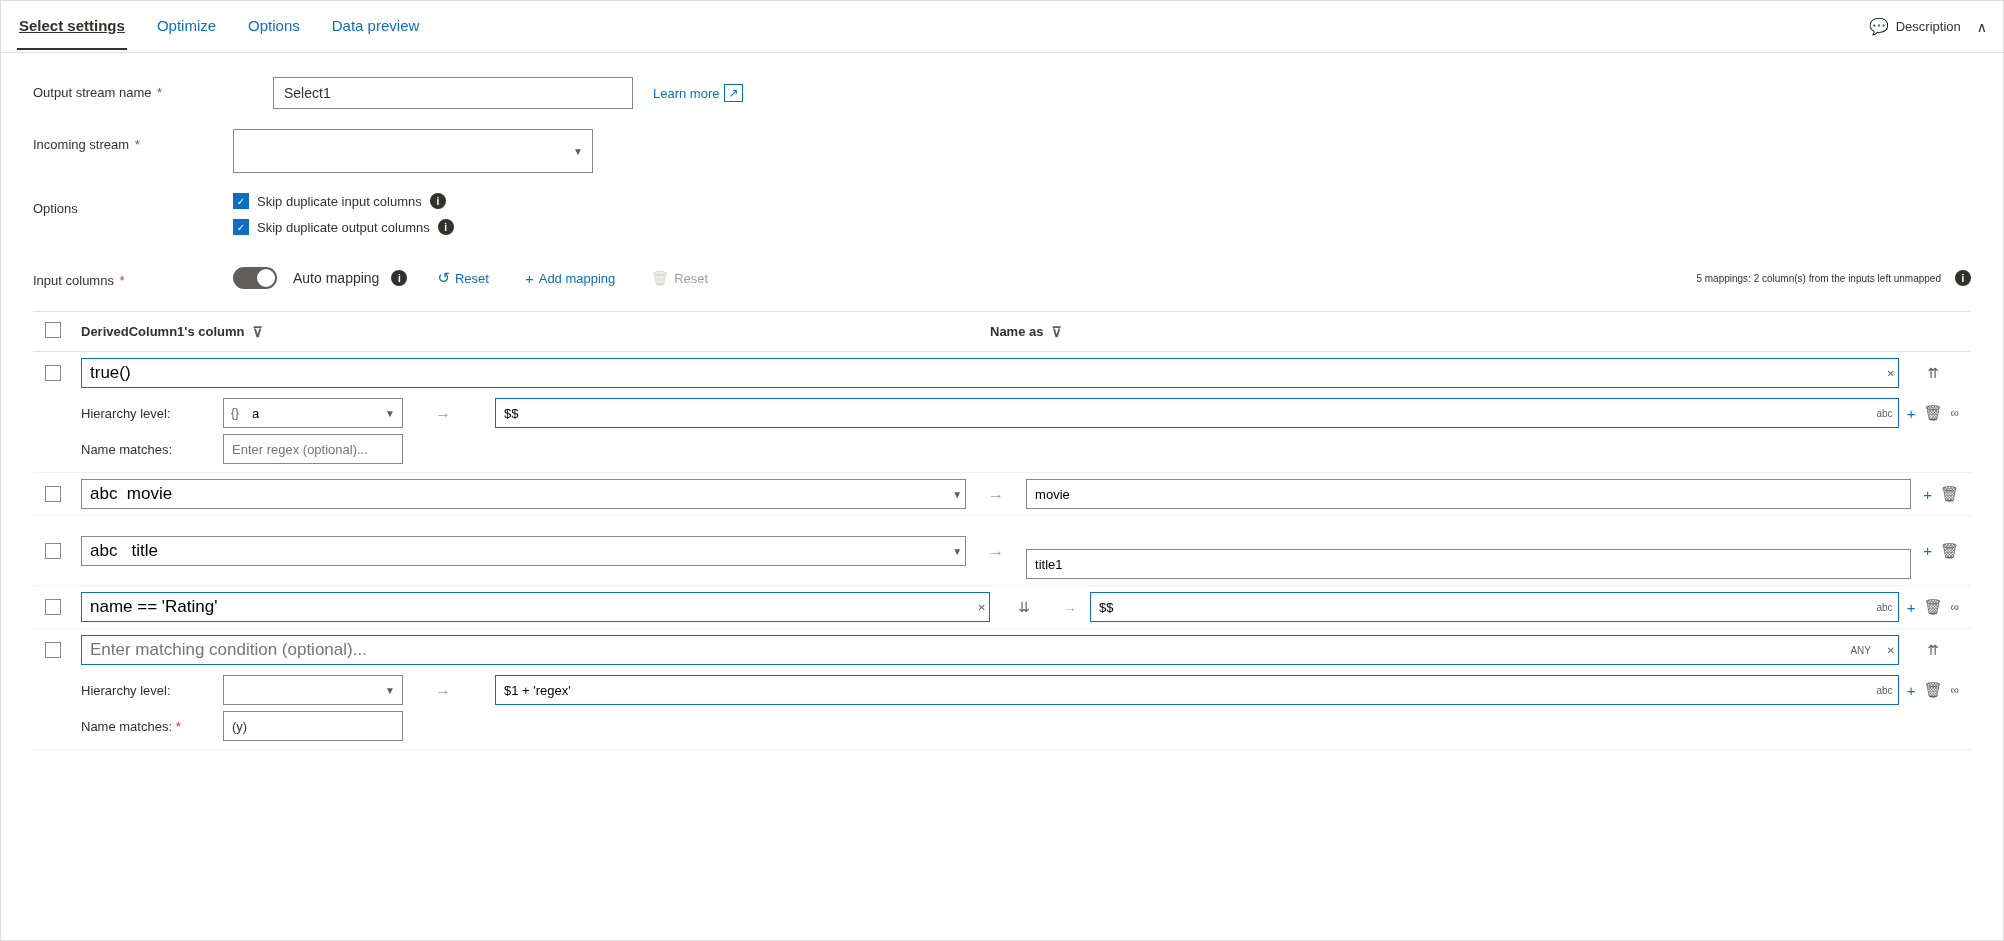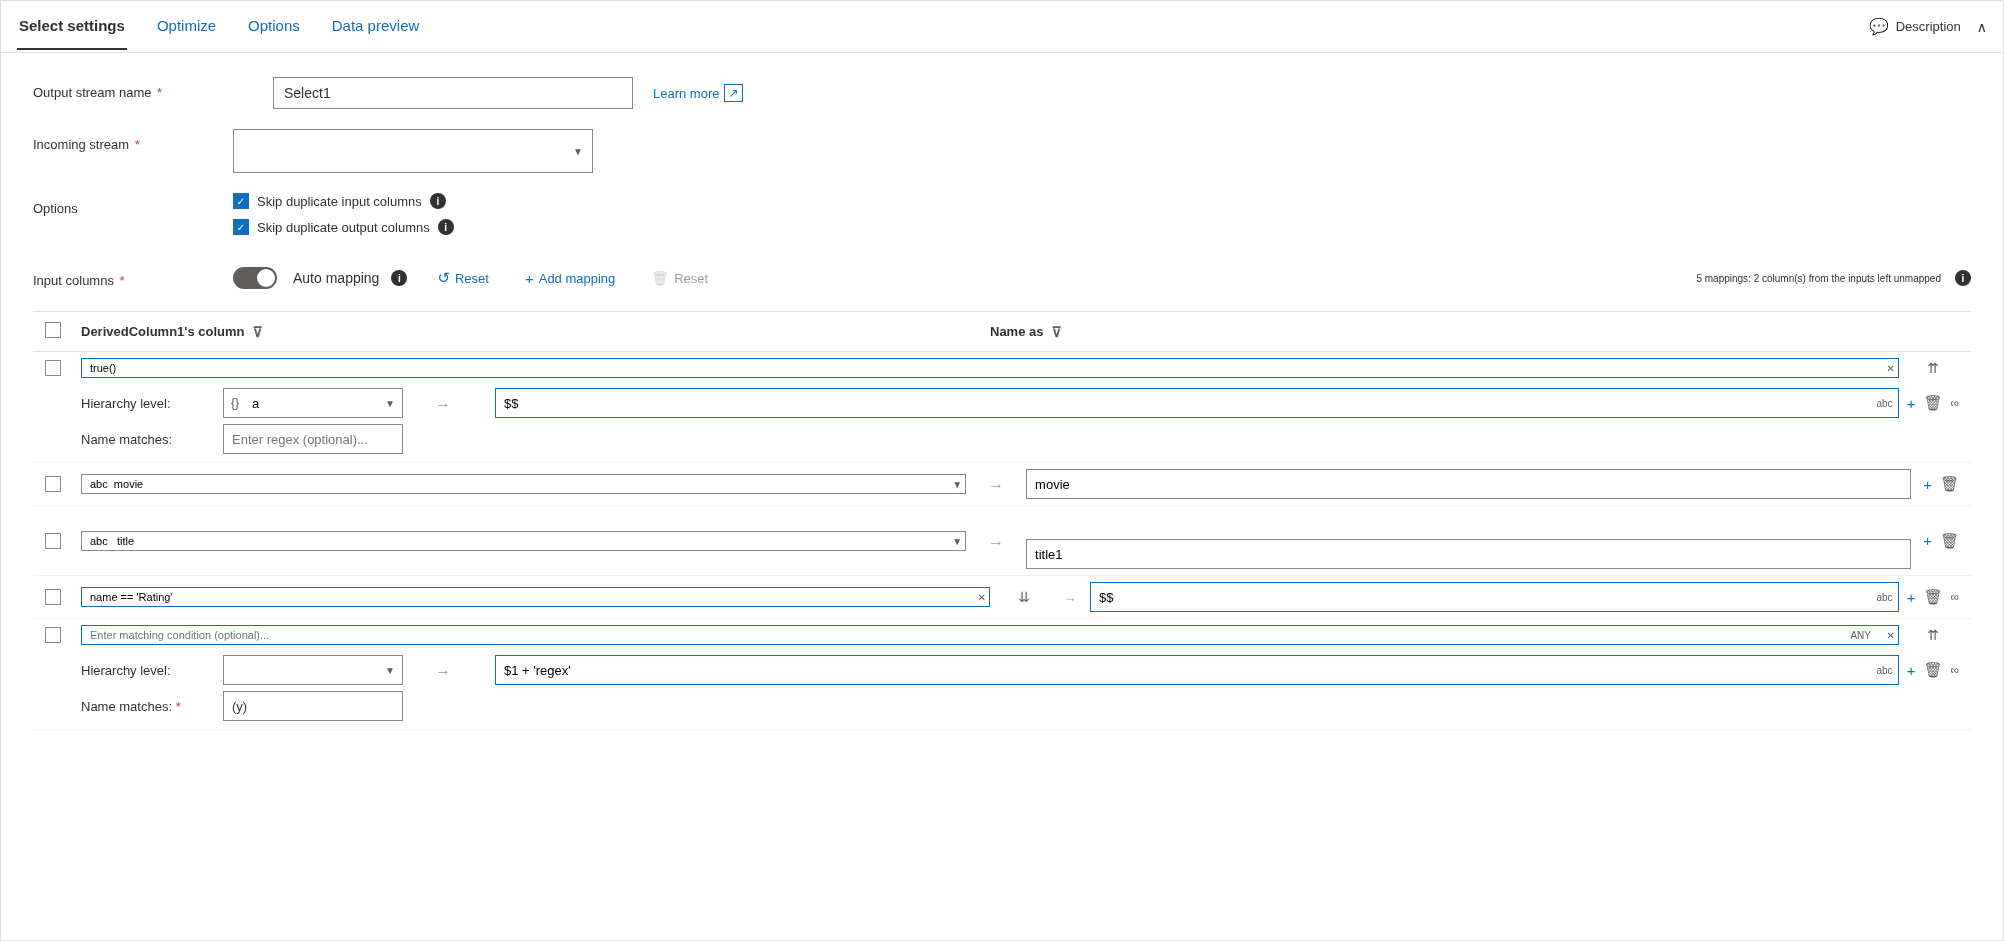--- a/index.html
+++ b/index.html
@@ -3,21 +3,21 @@
   <meta charset="utf-8">
   <style>
     * { box-sizing: border-box; margin: 0; padding: 0; font-family: 'Segoe UI', Arial, sans-serif; font-size: 13px; }
     body { background: #fff; color: #323130; }
     .app-container { width: 2004px; min-height: 941px; border: 1px solid #ddd; background: #fff; }
 
     
     .tab-bar { display: flex; align-items: center; border-bottom: 1px solid #e0e0e0; padding: 0 16px; height: 52px; justify-content: space-between; }
     .tab-bar-left { display: flex; align-items: center; gap: 28px; }
     .tab { font-size: 15px; padding: 14px 2px; cursor: pointer; color: #106ebe; text-decoration: none; border-bottom: 2px solid transparent; }
-    .tab.active { color: #323130; border-bottom: 2px solid #323130; font-weight: 600; }
+    .tab.active { color: #323130; border-bottom: 2px solid #323130; font-weight: 600; text-decoration: underline; }
     .tab-bar-right { display: flex; align-items: center; gap: 8px; color: #323130; }
     .description-btn { display: flex; align-items: center; gap: 6px; cursor: pointer; font-size: 14px; }
 
     
     .main-content { padding: 24px 32px; }
 
     
     .form-row { display: flex; align-items: flex-start; margin-bottom: 20px; }
     .form-label { width: 200px; min-width: 200px; font-size: 14px; padding-top: 7px; color: #323130; }
     .required { color: #d13438; margin-left: 2px; }
@@ -63,21 +63,21 @@
     .row-main { display: flex; align-items: center; padding: 6px 12px; }
     .row-sub { display: flex; flex-direction: column; padding: 4px 12px 8px 48px; gap: 6px; }
     .sub-row { display: flex; align-items: center; gap: 12px; }
     .sub-label { width: 130px; font-size: 13px; color: #323130; }
 
     
     .cell-input { border: 1px solid #8a8886; padding: 4px 8px; font-size: 13px; color: #323130; height: 30px; outline: none; }
     .cell-input.placeholder { color: #a19f9d; }
     .source-cell { flex: 1; display: flex; align-items: center; gap: 4px; }
     .source-input-wrapper { flex: 1; position: relative; }
-    .source-input { width: 100%; border: 1.5px solid #106ebe; padding: 4px 28px 4px 8px; font-size: 11px; height: 20px; outline: none; }
+    .source-input { width: 100%; border: 1.5px solid #106ebe; padding: 4px 28px 4px 8px; font-size: 17px; height: 30px; outline: none; }
     .source-input.gray-border { border: 1px solid #8a8886; }
     .input-dropdown-btn { position: absolute; right: 4px; top: 50%; transform: translateY(-50%); font-size: 10px; color: #605e5c; cursor: pointer; }
     .name-input-wrapper { flex: 1; position: relative; }
     .name-input { width: 100%; border: 1.5px solid #106ebe; padding: 4px 36px 4px 8px; font-size: 13px; height: 30px; outline: none; }
     .name-input.gray-border { border: 1px solid #8a8886; }
     .name-badge { position: absolute; right: 6px; top: 50%; transform: translateY(-50%); font-size: 10px; color: #605e5c; }
     .arrow-cell { width: 60px; display: flex; align-items: center; justify-content: center; color: #a19f9d; font-size: 16px; }
     .action-icons { display: flex; align-items: center; gap: 8px; color: #605e5c; }
     .action-icon { cursor: pointer; font-size: 15px; }
     .action-icon.blue { color: #106ebe; }

